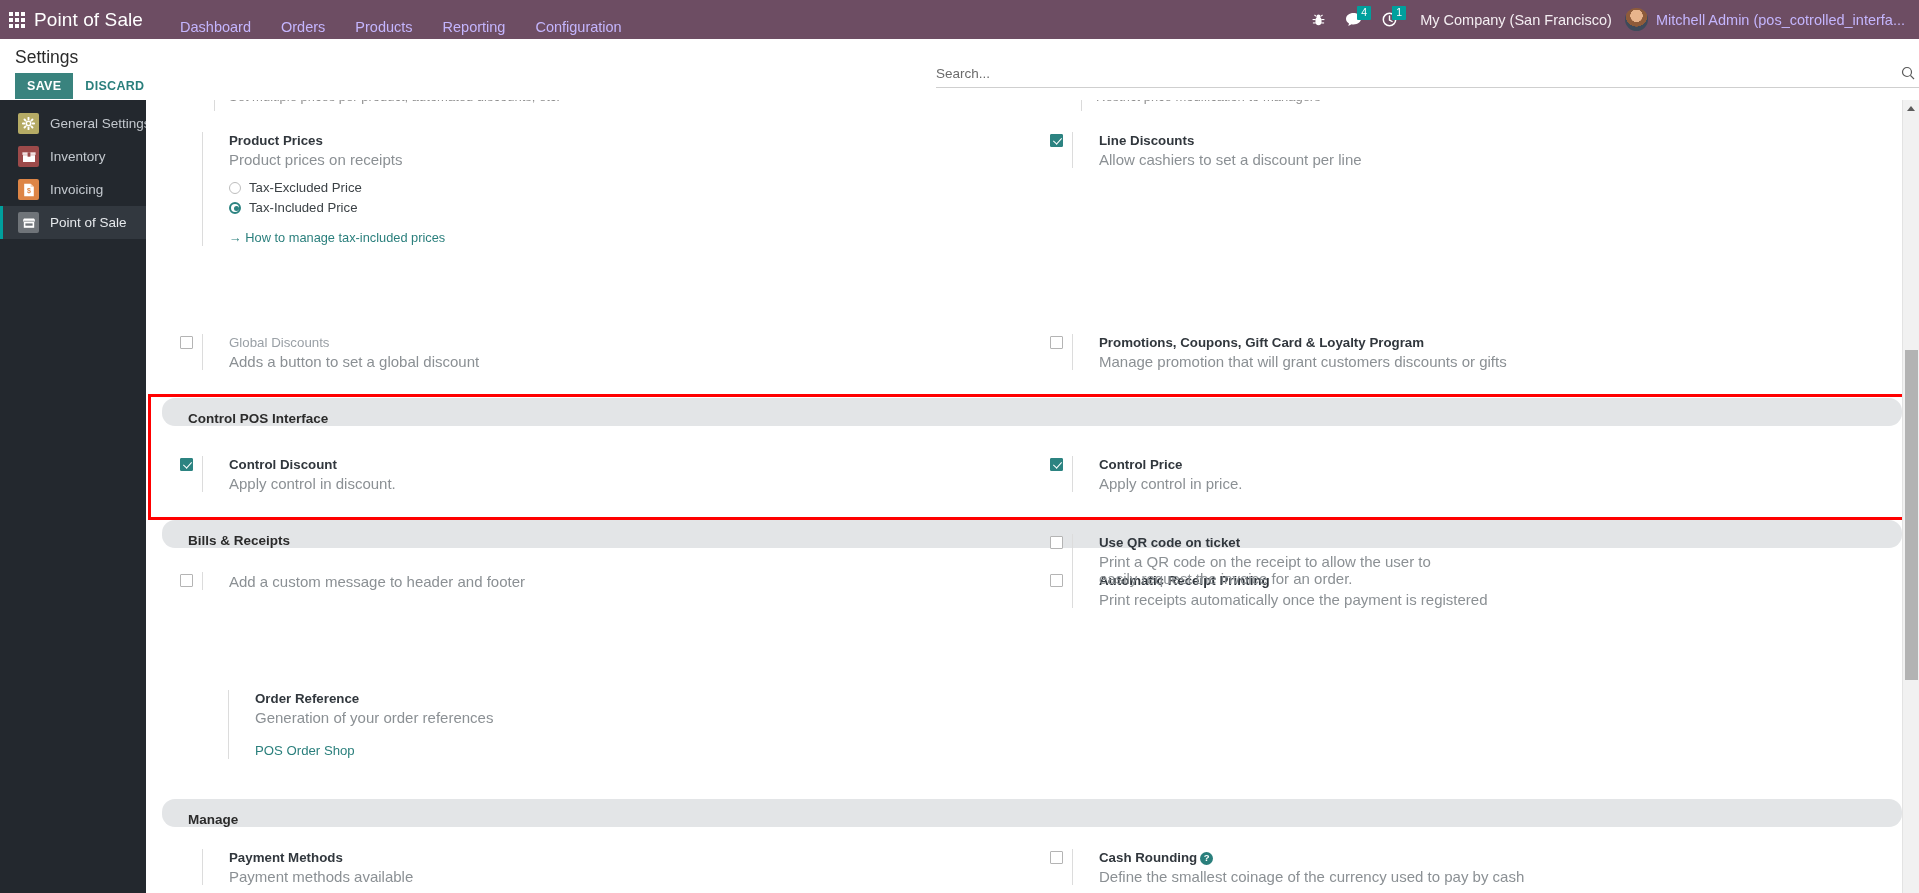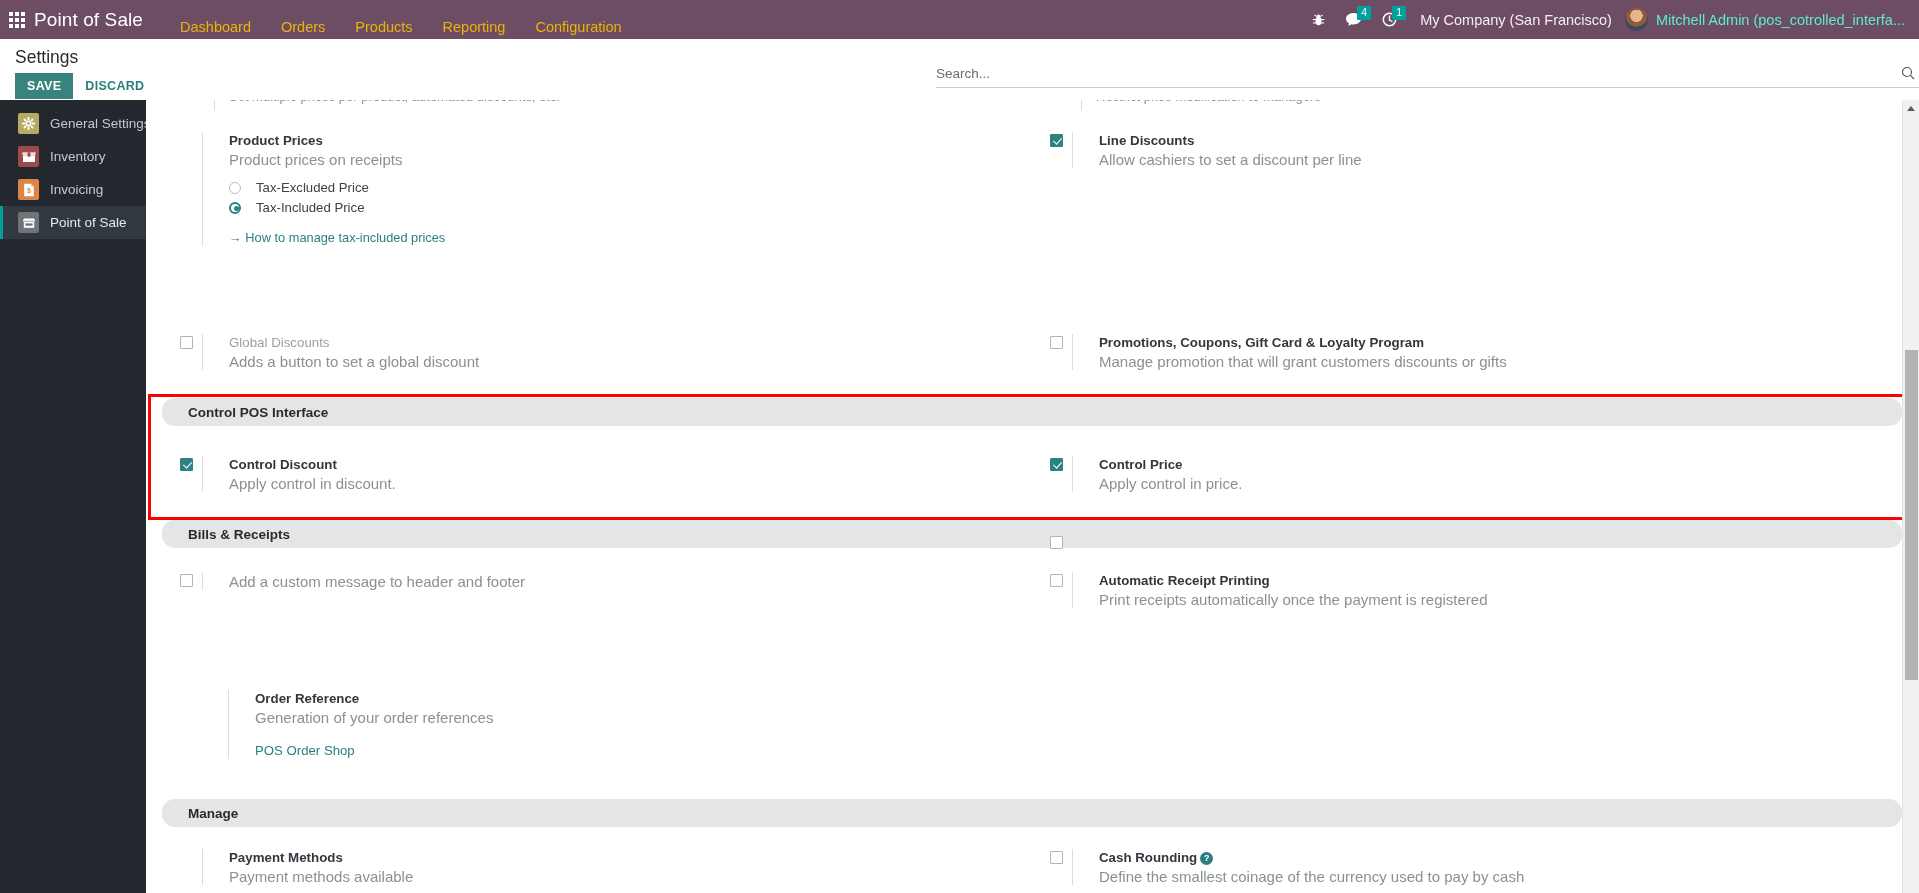--- a/index.html
+++ b/index.html
@@ -39,21 +39,21 @@
     padding-right: 22px;
     white-space: nowrap;
   }
   .menu-item {
     padding: 0 15px;
     line-height: 39px;
     height: 24px;
     white-space: nowrap;
     cursor: pointer;
     font-size: 14.5px;
-    color: #eab308;
+    color: #c4b5fd;
   }
   .nav-right {
     margin-left: auto;
     display: flex;
     align-items: center;
     padding-right: 8px;
     gap: 0px;
   }
   .nav-ico {
     display: flex; align-items: center; justify-content: center;
@@ -92,21 +92,21 @@
     width: 23px; height: 23px; border-radius: 50%;
     background: radial-gradient(circle at 50% 34%, #e8b48c 0 32%, #8e5b3a 33% 56%, #3e4a5a 57% 100%);
     flex: 0 0 auto;
     overflow: hidden;
   }
   .user-name {
     font-size: 14.5px;
     white-space: nowrap;
     overflow: hidden;
     text-overflow: ellipsis;
-    color: #5eead4;
+    color: #c4b5fd;
   }
 
   
   .control-panel {
     height: 61px;
     background: #ffffff;
     display: flex;
     align-items: center;
     padding: 6px 0 0 0;
     position: relative;
@@ -241,21 +241,21 @@
     margin-top: -11px;
   }
 
   .block {
     padding: 0 0 0 0;
   }
   .sec-header {
     background: #e3e5e7;
     height: 28px;
     display: flex;
-    align-items: center;
+    align-items: flex-end;
     padding-left: 26px;
     margin: 0 0 0 16px;
     border-radius: 13px;
   }
   .sec-header .sec-title {
     font-size: 13.5px;
     font-weight: bold;
     color: #2b2b2b;
   }
   .sec-body {
@@ -312,21 +312,21 @@
   }
   .s-label.muted { color: #9aa0a6; font-weight: normal; }
   .s-desc {
     font-size: 15px;
     color: #8b9094;
     line-height: 17px;
     margin-top: 1px;
   }
   .radio-list { margin-top: 12px; }
   .radio-row {
-    display: flex; align-items: center; gap: 15px;
+    display: flex; align-items: center; gap: 8px;
     margin-bottom: 5px;
     cursor: pointer;
   }
   .radio {
     width: 12px; height: 12px;
     border-radius: 50%;
     border: 1px solid #bdbdbd;
     background: #fff;
     flex: 0 0 auto;
     position: relative;
@@ -669,20 +669,24 @@
                 <div class="s-label">Order Reference</div>
                 <div class="s-desc">Generation of your order references</div>
                 <a class="sub-link">POS Order Shop</a>
               </div>
             </div>
 
             <div class="setting-row" style="margin-top:-94px;">
               <div class="cbox-holder">
                 <span class="cbox"></span>
               </div>
+              <div class="setting-text" style="max-width:400px;">
+                <div class="s-label">Use QR code on ticket</div>
+                <div class="s-desc">Print a QR code on the receipt to allow the user to easily request the invoice for an order.</div>
+              </div>
             </div>
 
           </div>
         </div>
 
         <div class="block">
           <div class="sec-header">
             <span class="sec-title">Manage</span>
           </div>
           <div class="sec-body" style="padding-top:22px;">

